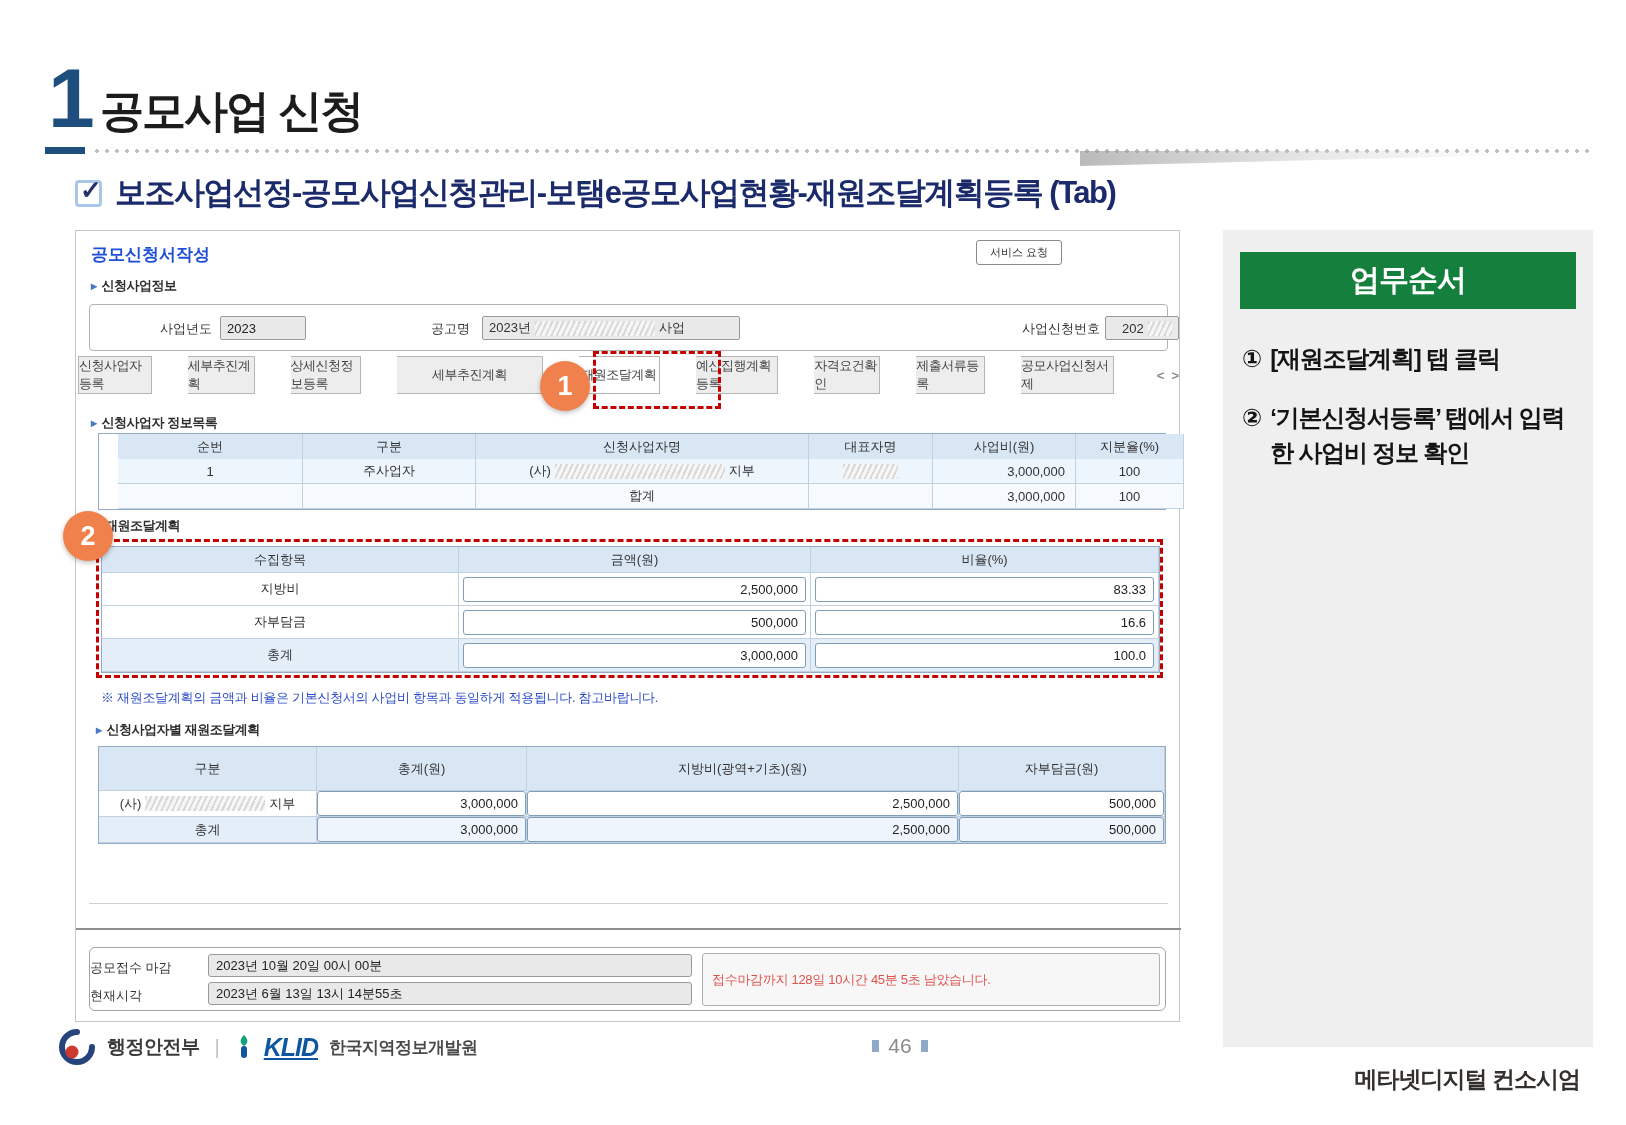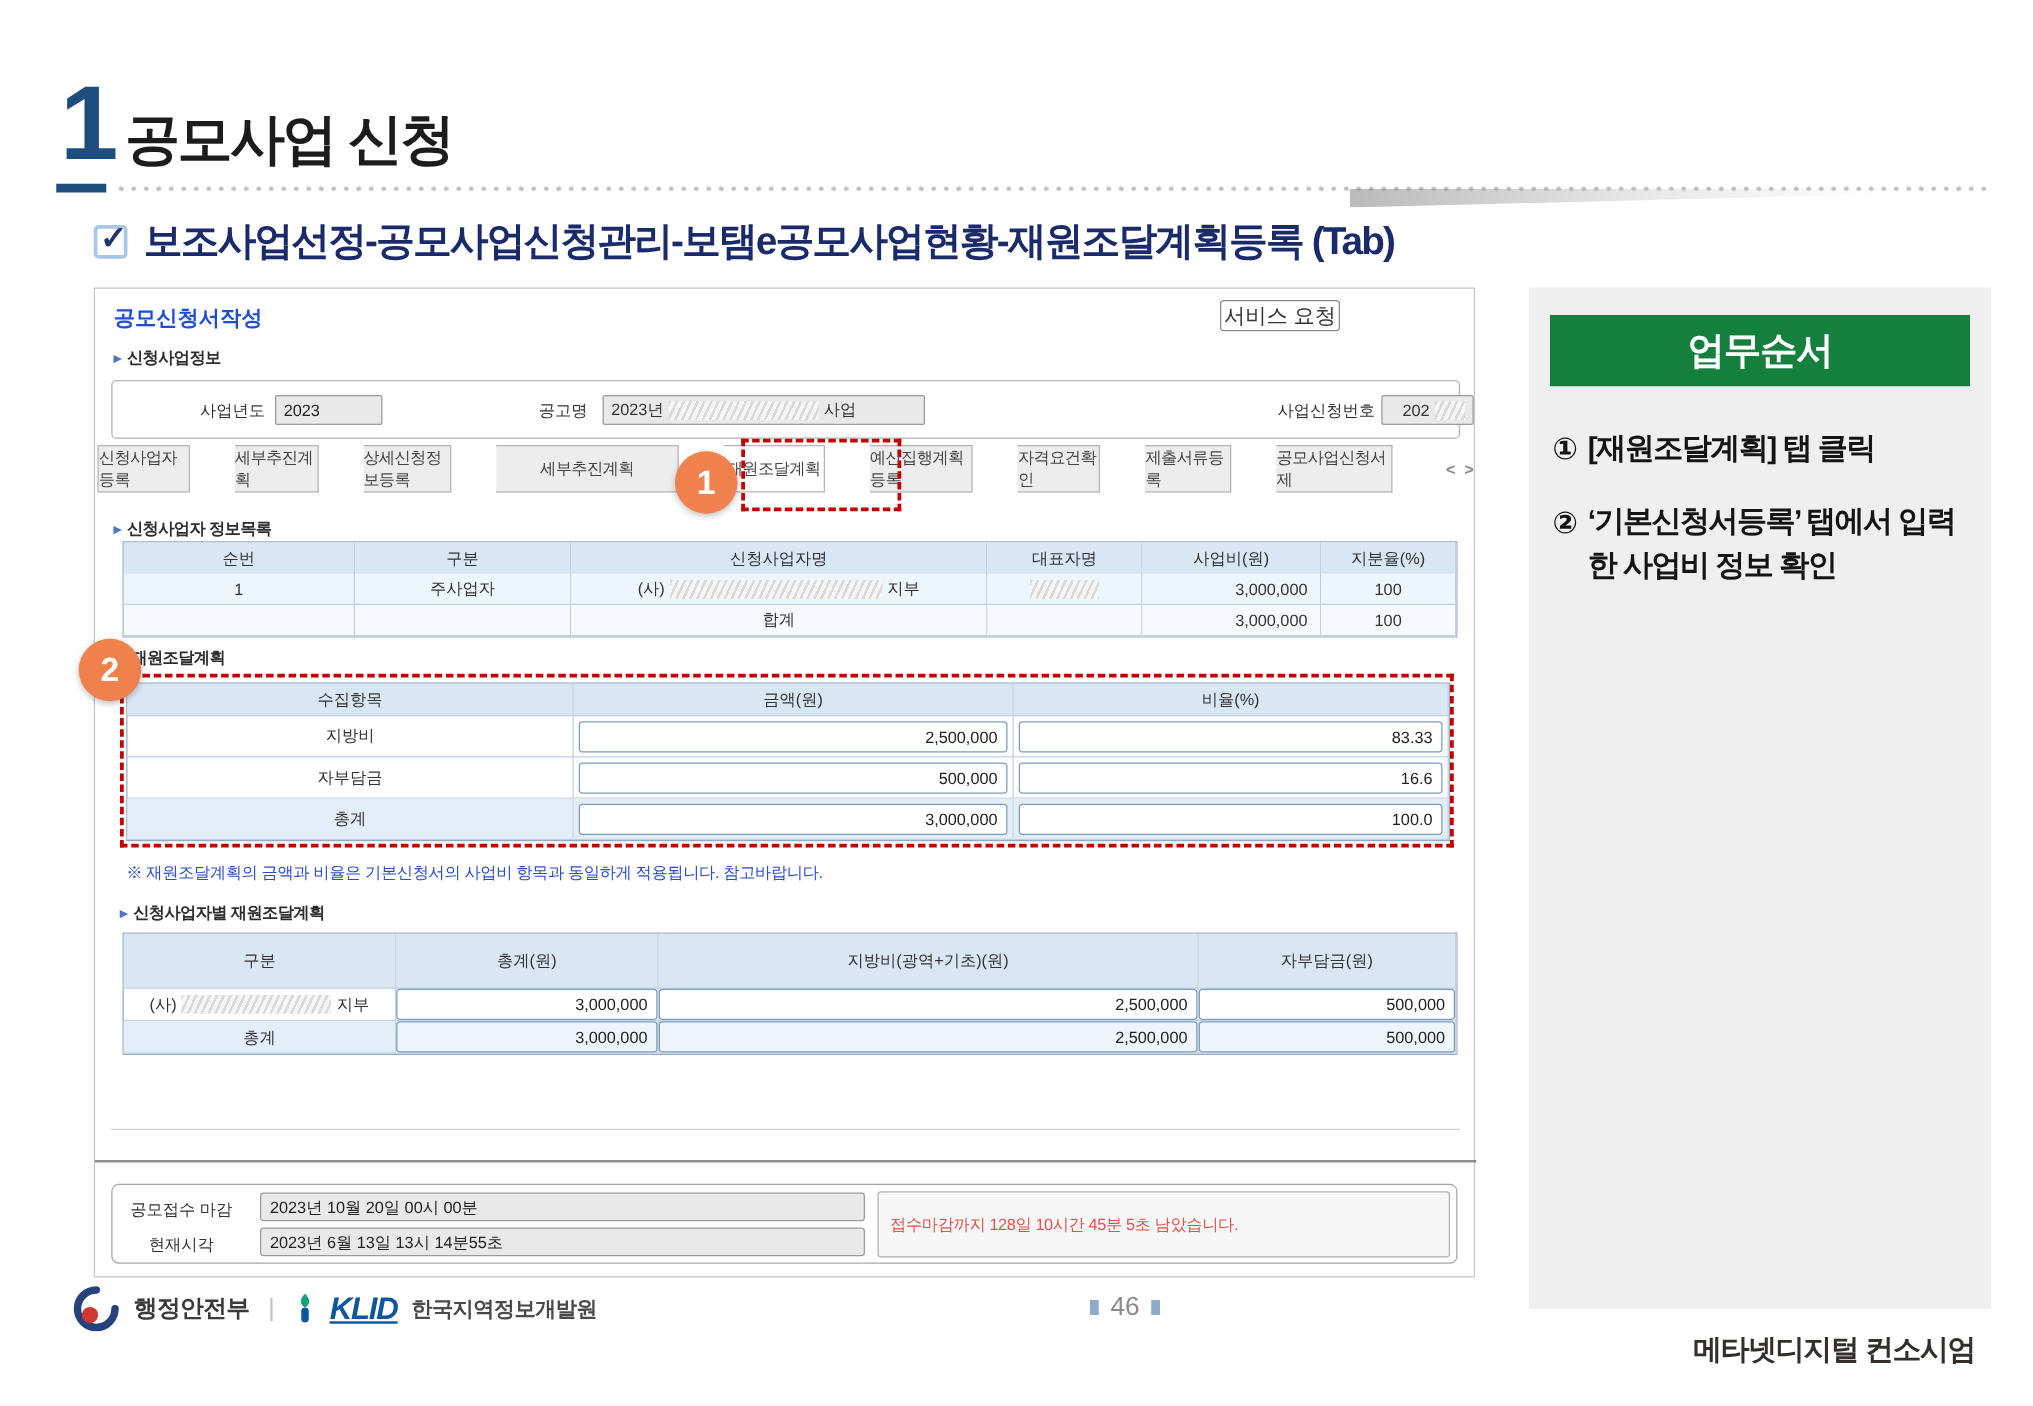--- a/index.html
+++ b/index.html
@@ -23,22 +23,22 @@
   .subtitle { position:absolute; left:75px; top:172px; display:flex; align-items:center; gap:13px; }
   .cbx { width:27px; height:27px; border:3px solid #a9c7e8; border-radius:4px; position:relative;
          background:#fff; flex:0 0 auto; }
   .cbx-check { position:absolute; left:2px; top:-8px; font-size:26px; font-weight:bold; color:#24336e; }
   .subtitle-text { font-size:31px; font-weight:bold; color:#1b2a6b; letter-spacing:-1.5px; }
 
   
   .shot { position:absolute; left:75px; top:230px; width:1105px; height:792px; background:#fff;
           border:1px solid #c6c6c6; font-size:13px; color:#333; }
   .shot-title { position:absolute; left:15px; top:12px; font-size:17px; font-weight:bold; color:#1d4ed8; }
-  .svc-btn { position:absolute; left:900px; top:9px; width:96px; height:25px; background:#fff;
-             border:1px solid #8a8a8a; border-radius:3px; font-size:17px; color:#333;
+  .svc-btn { position:absolute; left:900px; top:9px; width:86px; height:25px; background:#fff;
+             border:1px solid #8a8a8a; border-radius:3px; font-size:11px; color:#333;
              display:flex; align-items:center; justify-content:center; cursor:pointer; }
   .sec-label { position:absolute; font-size:13px; font-weight:bold; color:#2e2e2e; letter-spacing:-0.5px; }
   .arr { color:#4a78c2; margin-right:5px; font-size:12px; }
 
   .fields-box { position:absolute; left:13px; top:73px; width:1079px; height:47px;
                 border:1px solid #b3b3b3; border-radius:4px; background:#fff; }
   .f-label { position:absolute; top:15px; font-size:13px; color:#333; text-align:right; }
   .ro-input { position:absolute; top:11px; height:24px; background:#e9e9e9; border:1px solid #9a9a9a;
               border-radius:2px; font-size:13px; color:#222; padding:0 6px;
               font-family:"Liberation Sans", sans-serif; }
@@ -70,41 +70,41 @@
   .tbl { position:absolute; display:grid; border:1px solid #93abc5; background:#fff; }
   .c { border-right:1px solid #c2d1e2; border-bottom:1px solid #c2d1e2; display:flex;
        align-items:center; justify-content:center; font-size:13px; color:#333; min-height:25px; }
   .c.h { background:#d9e6f4; }
   .c.row1 { background:#edf5fd; }
   .c.trow { background:#f6fafe; }
   .c.blue { background:#e4eef9; }
   .c.num { justify-content:flex-end; padding-right:10px; }
   .c.namecell { gap:4px; }
   .t1 { left:22px; top:202px; width:1068px; grid-template-columns:185px 173px 333px 124px 143px 108px;
-        grid-auto-rows:25px; }
+        grid-auto-rows:25px;padding-left:19px; }
   .t1 .h { height:27px; }
   .dash-zone { position:absolute; left:20px; top:308px; width:1067px; height:139px;
                border:3px dashed #c40000; z-index:4; pointer-events:none; }
   .t2 { left:25px; top:315px; width:1059px; grid-template-columns:357px 352px 348px; }
   .t2 .h { height:26px; }
   .t2 .ic { padding:3px 4px; min-height:33px; }
   .t3 { left:22px; top:515px; width:1068px; grid-template-columns:218px 210px 432px 206px; }
   .t3 .h { height:44px; }
   .w-input { width:100%; height:25px; background:#fff; border:1px solid #7f9db9; border-radius:3px;
              font-size:13px; color:#222; text-align:right; padding:0 7px;
              font-family:"Liberation Sans", sans-serif; }
   .w-input.tinted { background:#eef5fc; }
   .note { position:absolute; left:25px; top:458px; font-size:13px; color:#2b4bc8; letter-spacing:-0.3px; }
 
   .divider-light { position:absolute; left:13px; top:672px; width:1079px; height:1px; background:#cfcfcf; }
   .divider-dark { position:absolute; left:0; top:697px; width:1105px; height:2px; background:#8f8f8f; }
 
   .deadline-box { position:absolute; left:13px; top:716px; width:1077px; height:64px;
                   border:1px solid #a5a5a5; border-radius:6px; background:#fff; }
-  .d-label { position:absolute; font-size:13px; color:#333; text-align:center; width:110px; }
+  .d-label { position:absolute; font-size:13px; color:#333; text-align:left; width:110px; }
   .d-input { position:absolute; left:118px; width:484px; height:23px; background:#e9e9e9;
              border:1px solid #9a9a9a; border-radius:3px; font-size:13px; color:#222; padding:0 7px;
              font-family:"Liberation Sans", sans-serif; }
   .remain-box { position:absolute; left:612px; top:5px; width:458px; height:53px; background:#f7f7f7;
                 border:1px solid #b0b0b0; border-radius:3px; display:flex; align-items:center;
                 padding-left:9px; }
   .remain-text { font-size:13px; color:#e0524c; letter-spacing:-0.3px; }
 
   
   .sidebar { position:absolute; left:1223px; top:230px; width:370px; height:817px; background:#efefef; }

